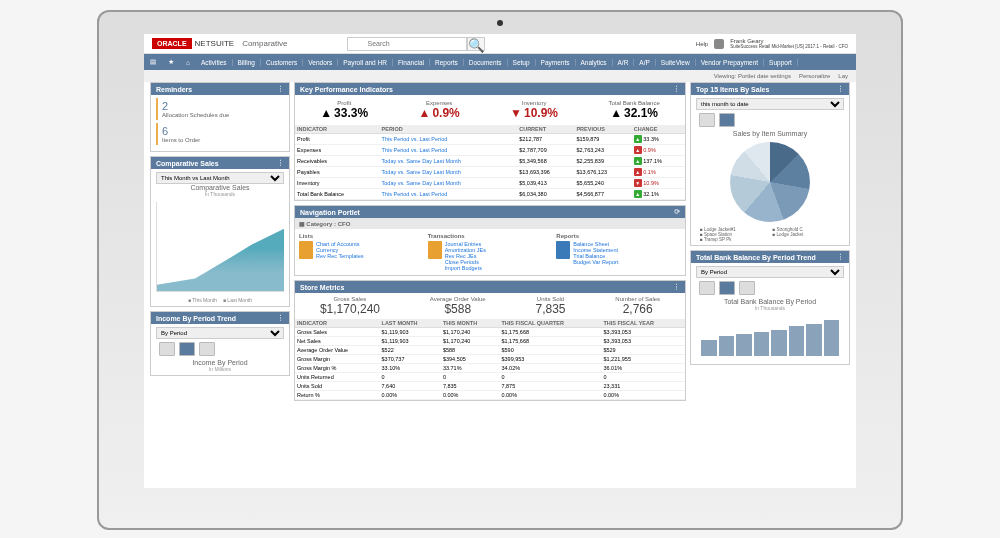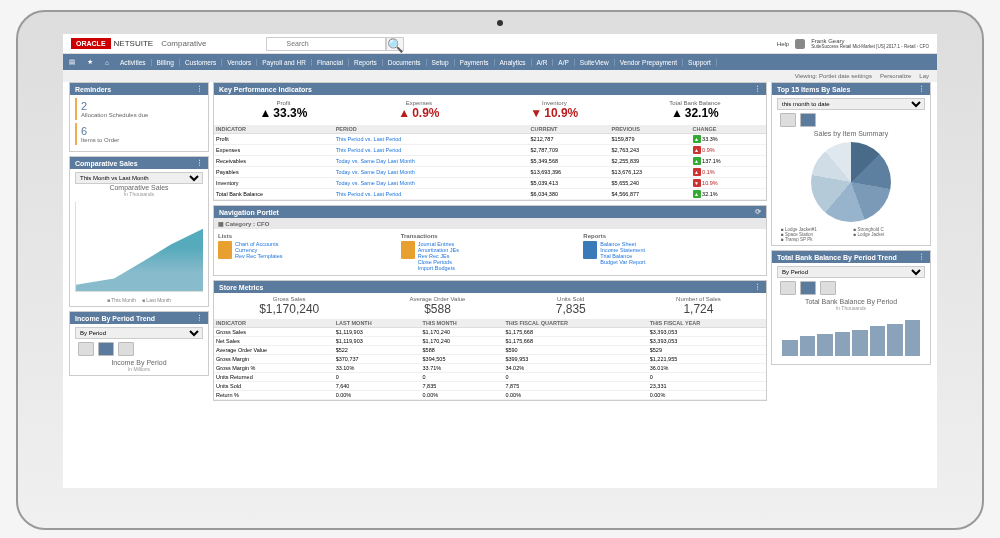--- a/index.html
+++ b/index.html
@@ -1,17 +1,17 @@
 <!DOCTYPE html>
 <html><head>
 <meta charset="utf-8">
 <style>
 *{box-sizing:border-box;margin:0;padding:0;font-family:Arial,sans-serif}
 body{background:#f5f5f5;width:1000px;height:538px;overflow:hidden}
-.laptop{width:968px;height:520px;margin:10px auto;background:linear-gradient(#ddd,#f0f0f0);border-radius:29px;border:2px solid #999;padding:22px 45px 40px 45px;position:relative}
+.laptop{width:806px;height:520px;margin:10px auto;background:linear-gradient(#ddd,#f0f0f0);border-radius:12px;border:2px solid #999;padding:22px 45px 40px 45px;position:relative}
 .camera{width:6px;height:6px;background:#333;border-radius:50%;position:absolute;top:8px;left:50%;transform:translateX(-50%)}
 .screen{width:100%;height:100%;background:#fff;overflow:hidden;font-size:7px}
 .topbar{background:#fff;border-bottom:1px solid #ddd;display:flex;align-items:center;padding:3px 8px;height:20px}
 .logo-oracle{background:#c00;color:#fff;padding:2px 5px;font-size:7px;font-weight:bold}
 .logo-ns{color:#333;font-size:8px;padding-left:3px}
 .logo-ss{color:#666;font-size:8px;padding-left:8px}
 .search{margin-left:60px;display:flex}
 .search input{width:120px;height:14px;font-size:7px;border:1px solid #ccc;padding:0 19px}
 .search button{width:18px;height:14px;border:1px solid #ccc;background:#f5f5f5}
 .topright{margin-left:auto;display:flex;gap:6px;align-items:center;font-size:6px;color:#444}
@@ -318,21 +318,21 @@
       <div class="metric">
                 <div class="lbl">Average Order Value</div>
                 <div class="val">$588</div>
               </div>
       <div class="metric">
                 <div class="lbl">Units Sold</div>
                 <div class="val">7,835</div>
               </div>
       <div class="metric">
                 <div class="lbl">Number of Sales</div>
-                <div class="val">1,724</div>
+                <div class="val">2,766</div>
               </div>
     </div>
     <table class="tbl">
       <tbody>
                 <tr>
                   <th>INDICATOR</th>
                   <th>LAST MONTH</th>
                   <th>THIS MONTH</th>
                   <th>THIS FISCAL QUARTER</th>
                   <th>THIS FISCAL YEAR</th>

